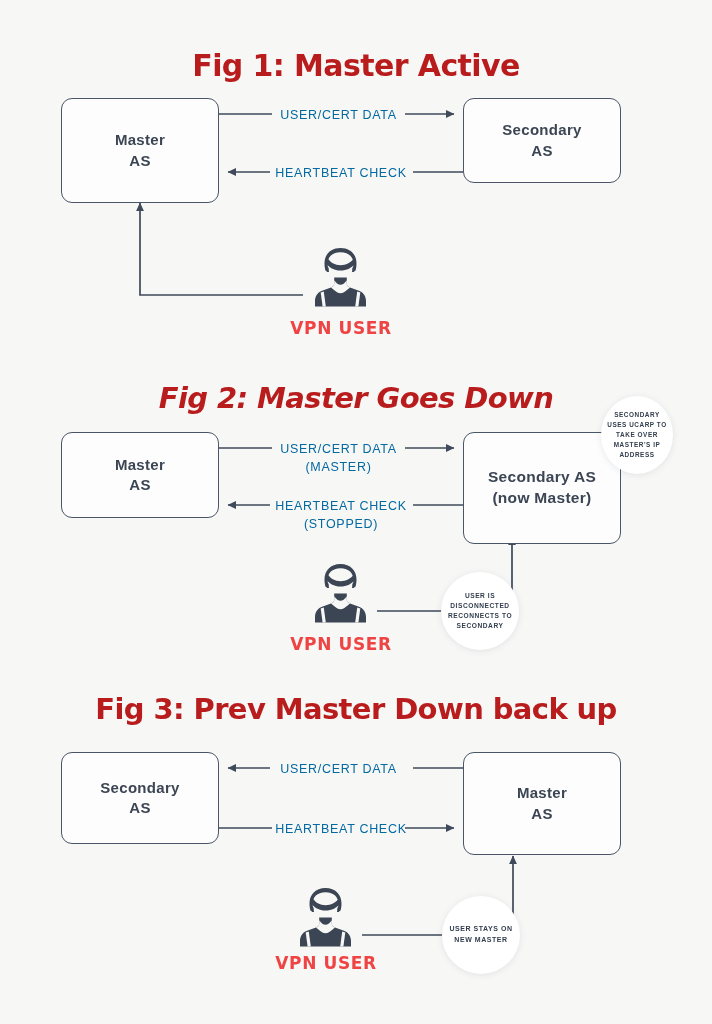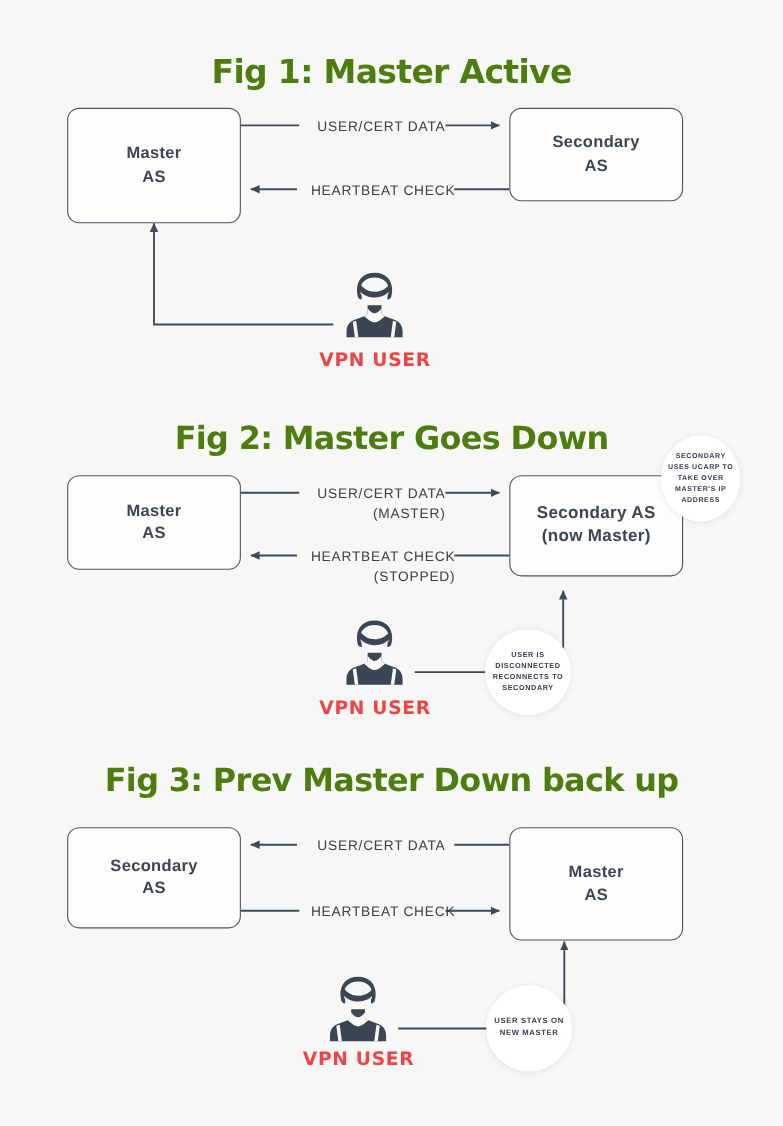--- a/index.html
+++ b/index.html
@@ -24,25 +24,25 @@
   }
   .fig-title {
     position: absolute;
     width: 100%;
     left: 0;
     text-align: center;
     font-family: "DejaVu Sans", "Liberation Sans", sans-serif;
     font-weight: bold;
     font-size: 30px;
     letter-spacing: -0.6px;
-    color: #4d7c0f;
+    color: #b91c1c;
     white-space: nowrap;
   }
   #title-fig1 { top: 48px; }
-  #title-fig2 { top: 381px; font-size: 29px; }
+  #title-fig2 { top: 381px; font-size: 29px; font-style: italic; }
   #title-fig3 { top: 692px; font-size: 29px; }
 
   .node-box {
     position: absolute;
     box-sizing: border-box;
     background: #fdfdfd;
     border: 1.6px solid #4a5568;
     border-radius: 11px;
     display: flex;
     flex-direction: column;
@@ -52,24 +52,24 @@
     font-weight: bold;
     font-size: 15px;
     line-height: 1.35;
     color: #3b4553;
     letter-spacing: 0.3px;
   }
   .node-box .ln2 { display: block; }
 
   .edge-label {
     position: absolute;
-    text-align: right;
+    text-align: center;
     font-size: 12.5px;
     letter-spacing: 0.7px;
-    color: #404040;
+    color: #0369a1;
     line-height: 1.45;
     white-space: nowrap;
     font-weight: normal;
   }
   .edge-label .sub { display: block; }
 
   .callout {
     position: absolute;
     border-radius: 50%;
     background: #ffffff;
@@ -185,21 +185,21 @@
   <span>VPN USER</span>
 </div>
 
 <div class="fig-title" id="title-fig2">Fig 2: Master Goes Down</div>
 
 <div class="node-box" style="left:61px; top:432px; width:158px; height:86px;">
   <span>Master</span>
   <span class="ln2">AS</span>
 </div>
 
-<div class="node-box" style="left:463px; top:432px; width:158px; height:92px; font-size:15.5px;">
+<div class="node-box" style="left:463px; top:432px; width:158px; height:112px; font-size:15.5px;">
   <span>Secondary AS</span>
   <span class="ln2">(now Master)</span>
 </div>
 
 <div class="edge-label" style="left:272px; top:440px; width:133px;">
   <span>USER/CERT DATA</span>
   <span class="sub">(MASTER)</span>
 </div>
 <div class="edge-label" style="left:268px; top:497px; width:146px;">
   <span>HEARTBEAT CHECK</span>

